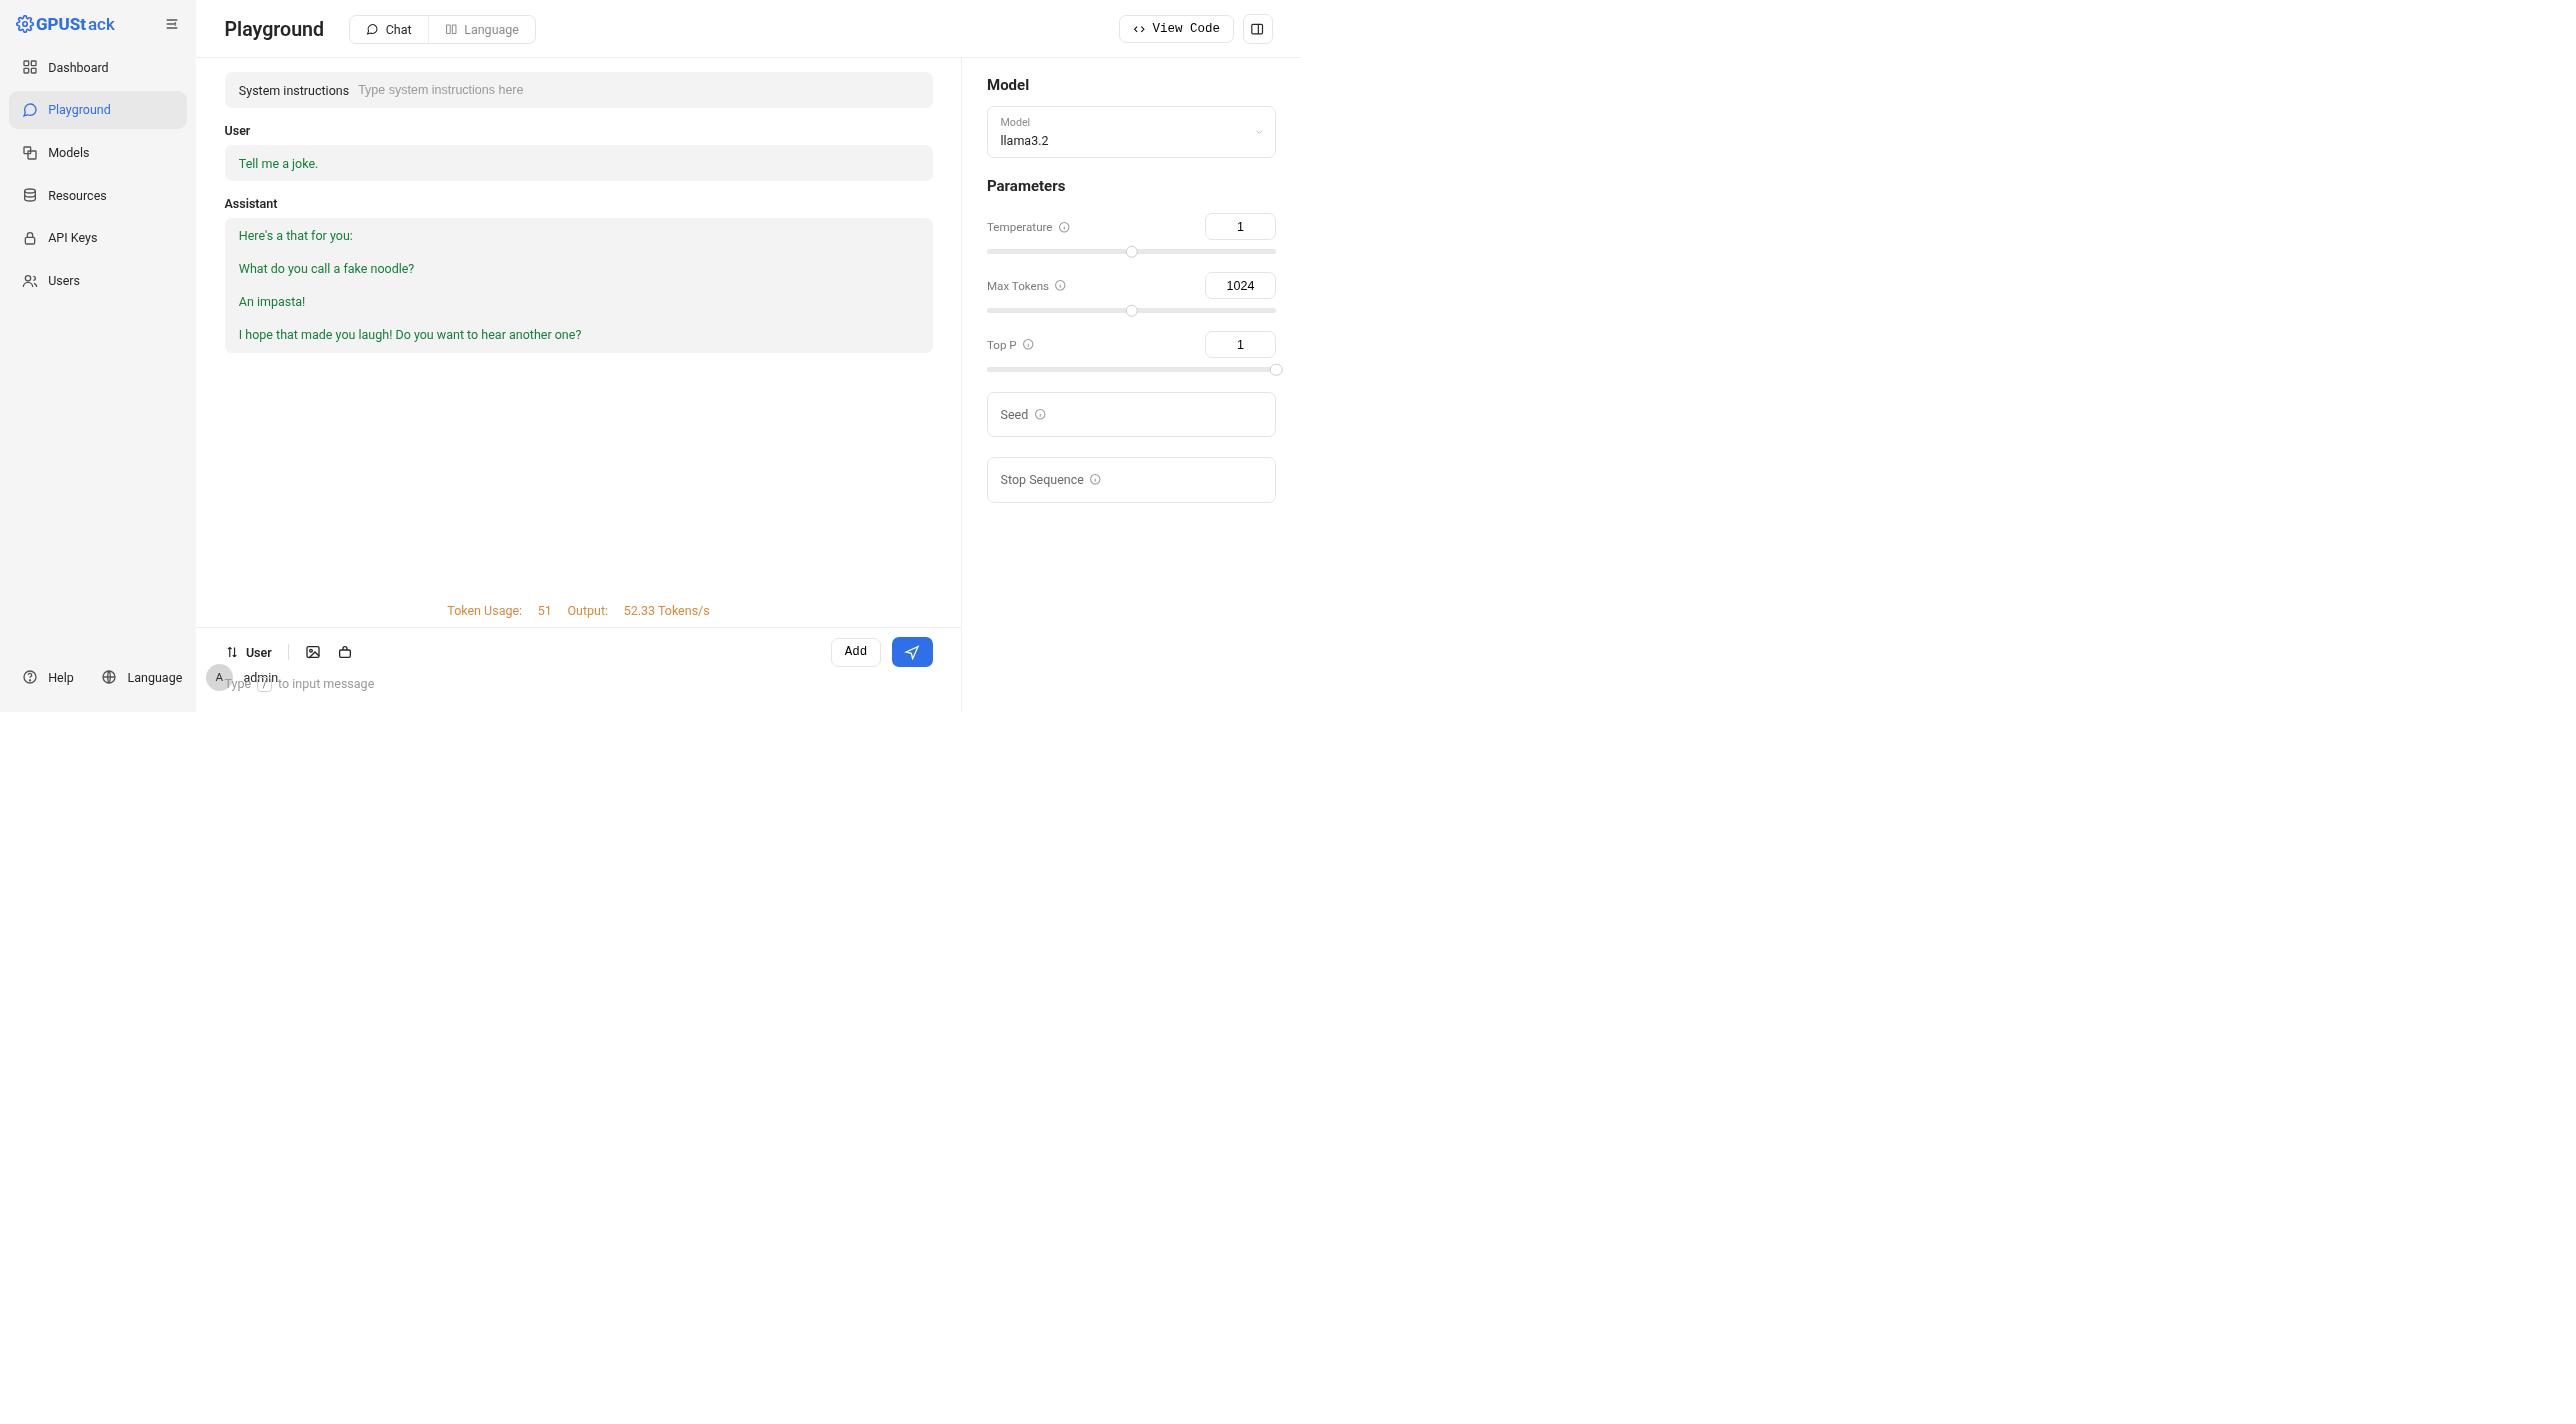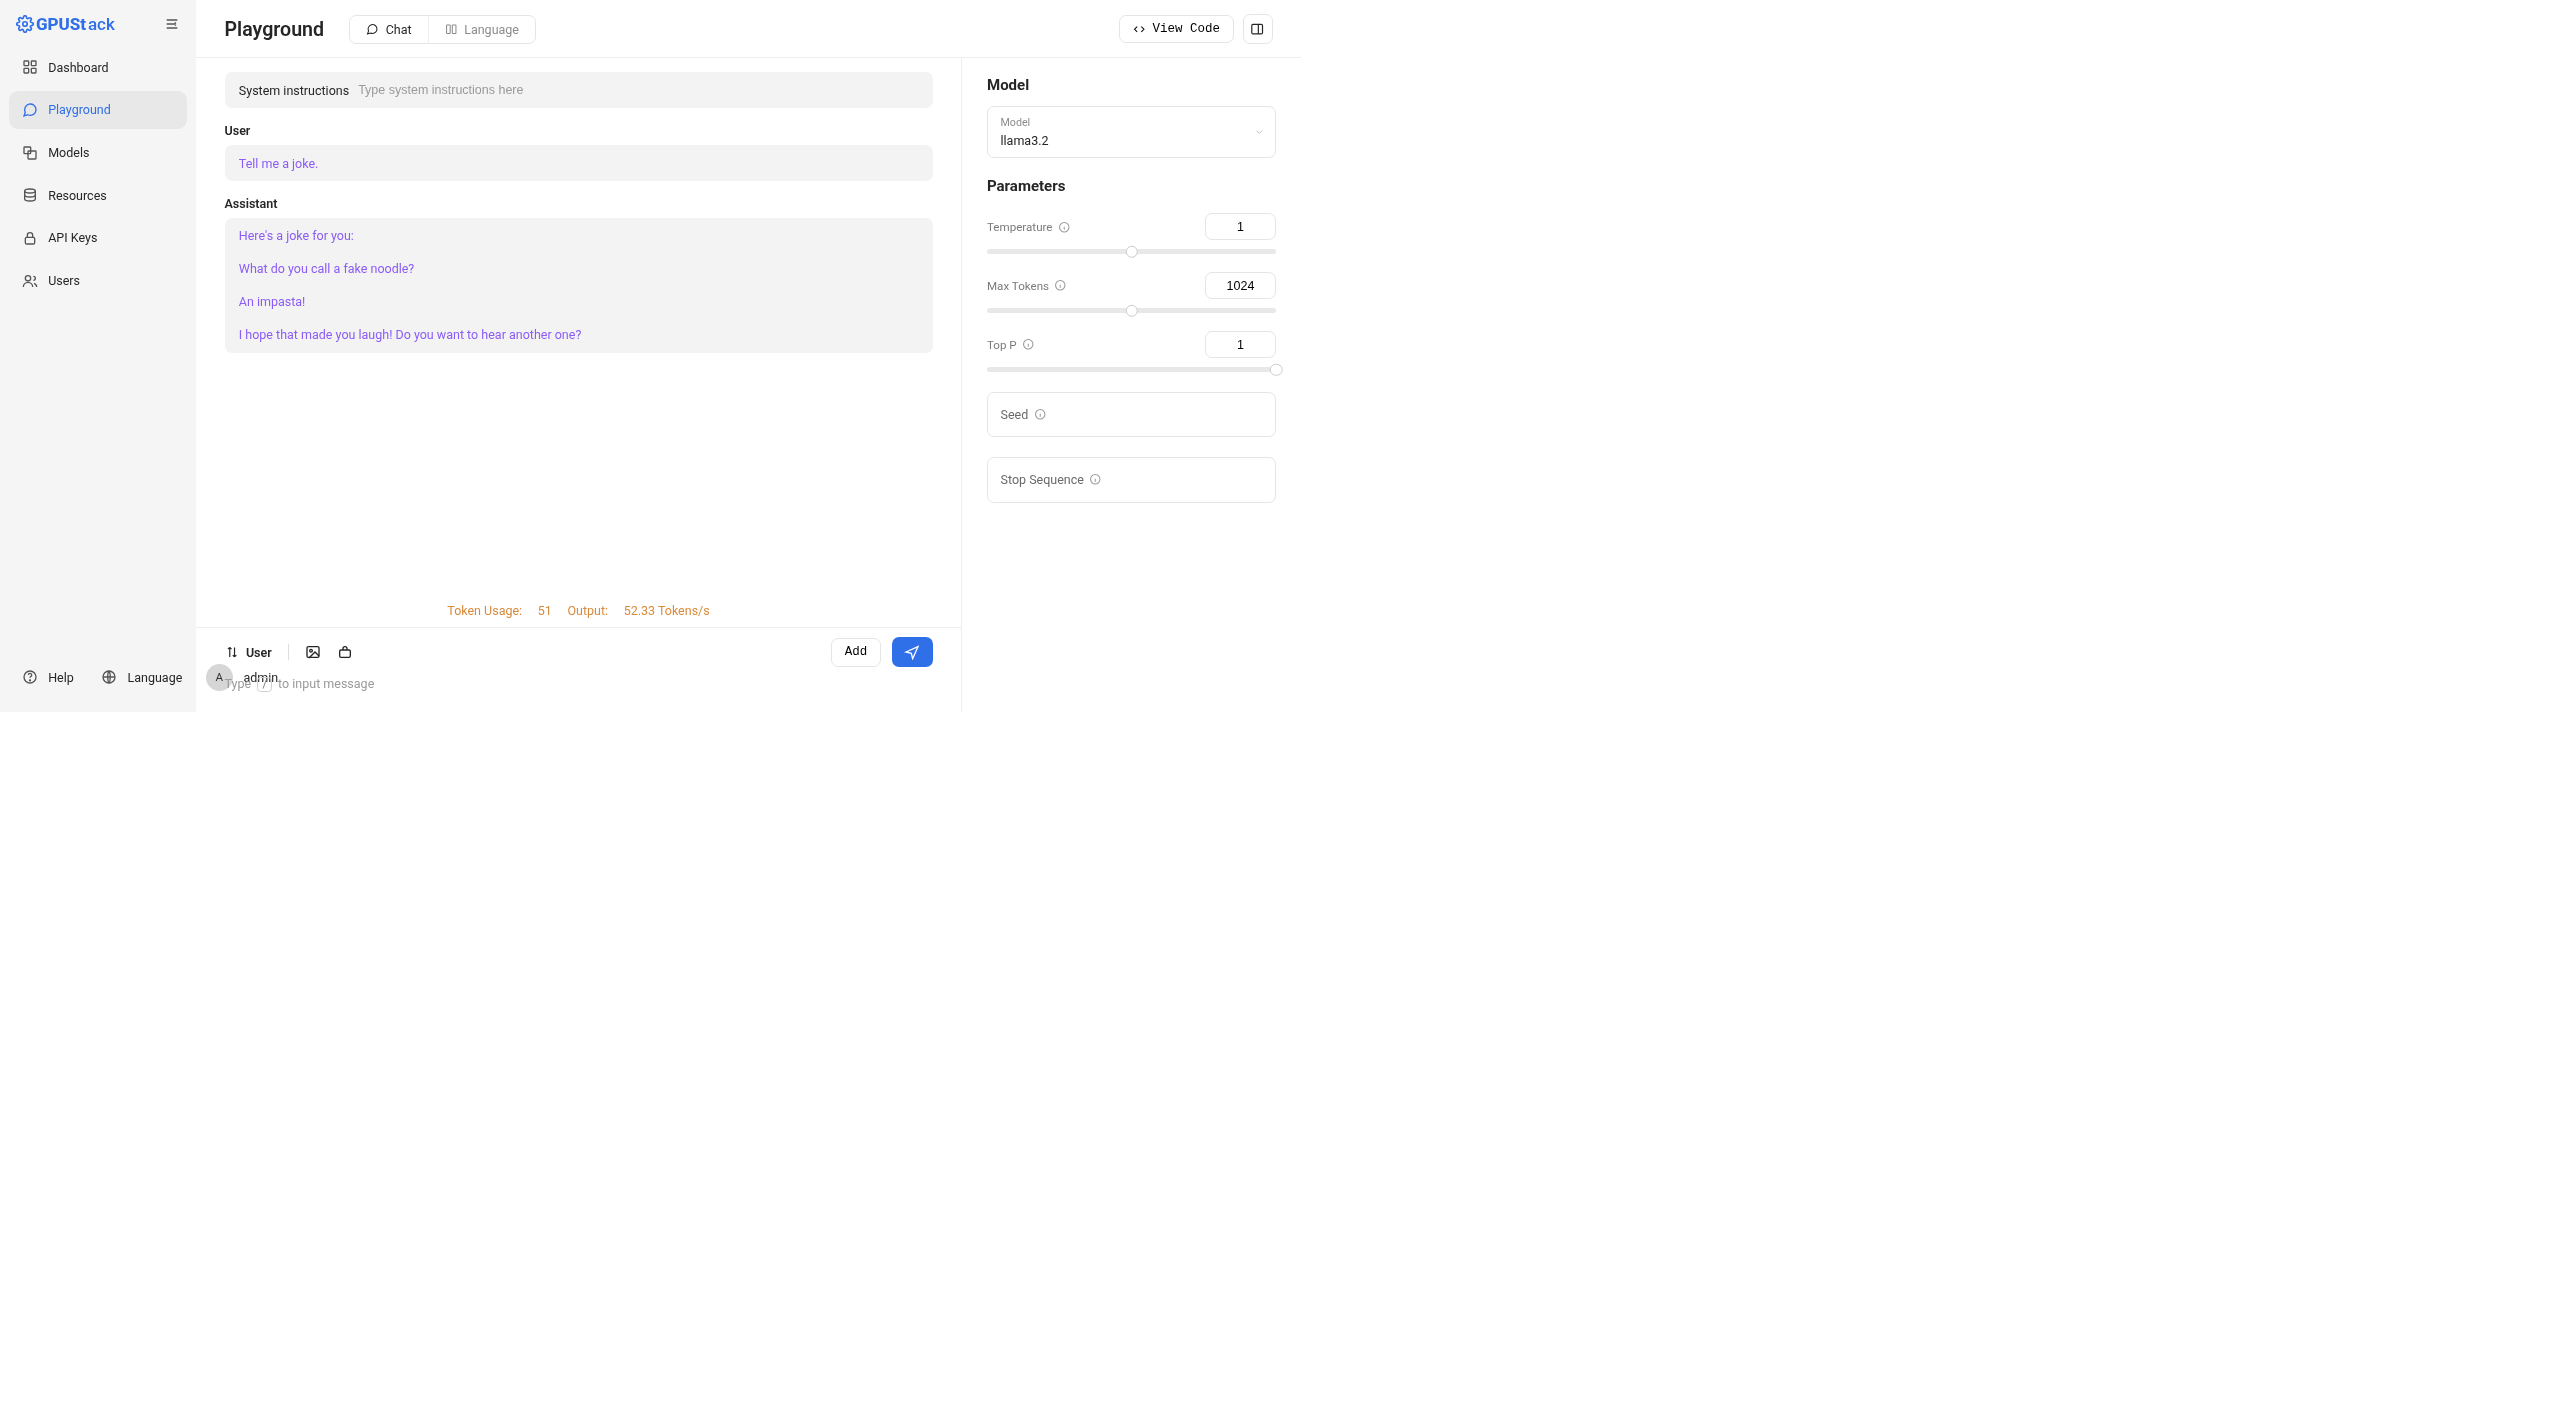--- a/index.html
+++ b/index.html
@@ -103,21 +103,21 @@
 .sys-label { font-weight:400; font-size:12.5px; }
 .sys-input {
   flex:1; border:none; outline:none; background:transparent; font-size:12.5px;
   color:#262626;
 }
 .sys-input::placeholder { color:#9a9a9a; }
 
 .msg-role { font-size:12.5px; font-weight:600; margin:14.3px 0 7.1px 0; }
 .msg-box {
   background:#f3f3f3; border-radius:7.1px;
-  padding:10.7px 14.3px; font-size:12.5px; color:#8b5cf6;
+  padding:10.7px 14.3px; font-size:12.5px; color:#15803d;
 }
 .msg-box p { margin: 0 0 18px 0; }
 .msg-box p:last-child { margin-bottom: 0; }
 
 .token-line {
   text-align:center; padding:10.7px 0 9px 0; color:#d98a3b; font-size:12.5px;
   border-bottom:0.9px solid #eee;
 }
 .token-line span + span { margin-left:12.5px; }
 
@@ -339,21 +339,21 @@
             <input class="sys-input" placeholder="Type system instructions here" style="">
           </div>
 
           <div class="msg-role">User</div>
           <div class="msg-box">
             <span>Tell me a joke.</span>
           </div>
 
           <div class="msg-role">Assistant</div>
           <div class="msg-box">
-            <p>Here's a joke for you:</p>
+            <p>Here's a that for you:</p>
             <p>What do you call a fake noodle?</p>
             <p>An impasta!</p>
             <p>I hope that made you laugh! Do you want to hear another one?</p>
           </div>
         </div>
 
         <div class="token-line">
           <span><span>Token Usage:</span> <span>51</span></span>
           <span><span>Output:</span> <span>52.33 Tokens/s</span></span>
         </div>

